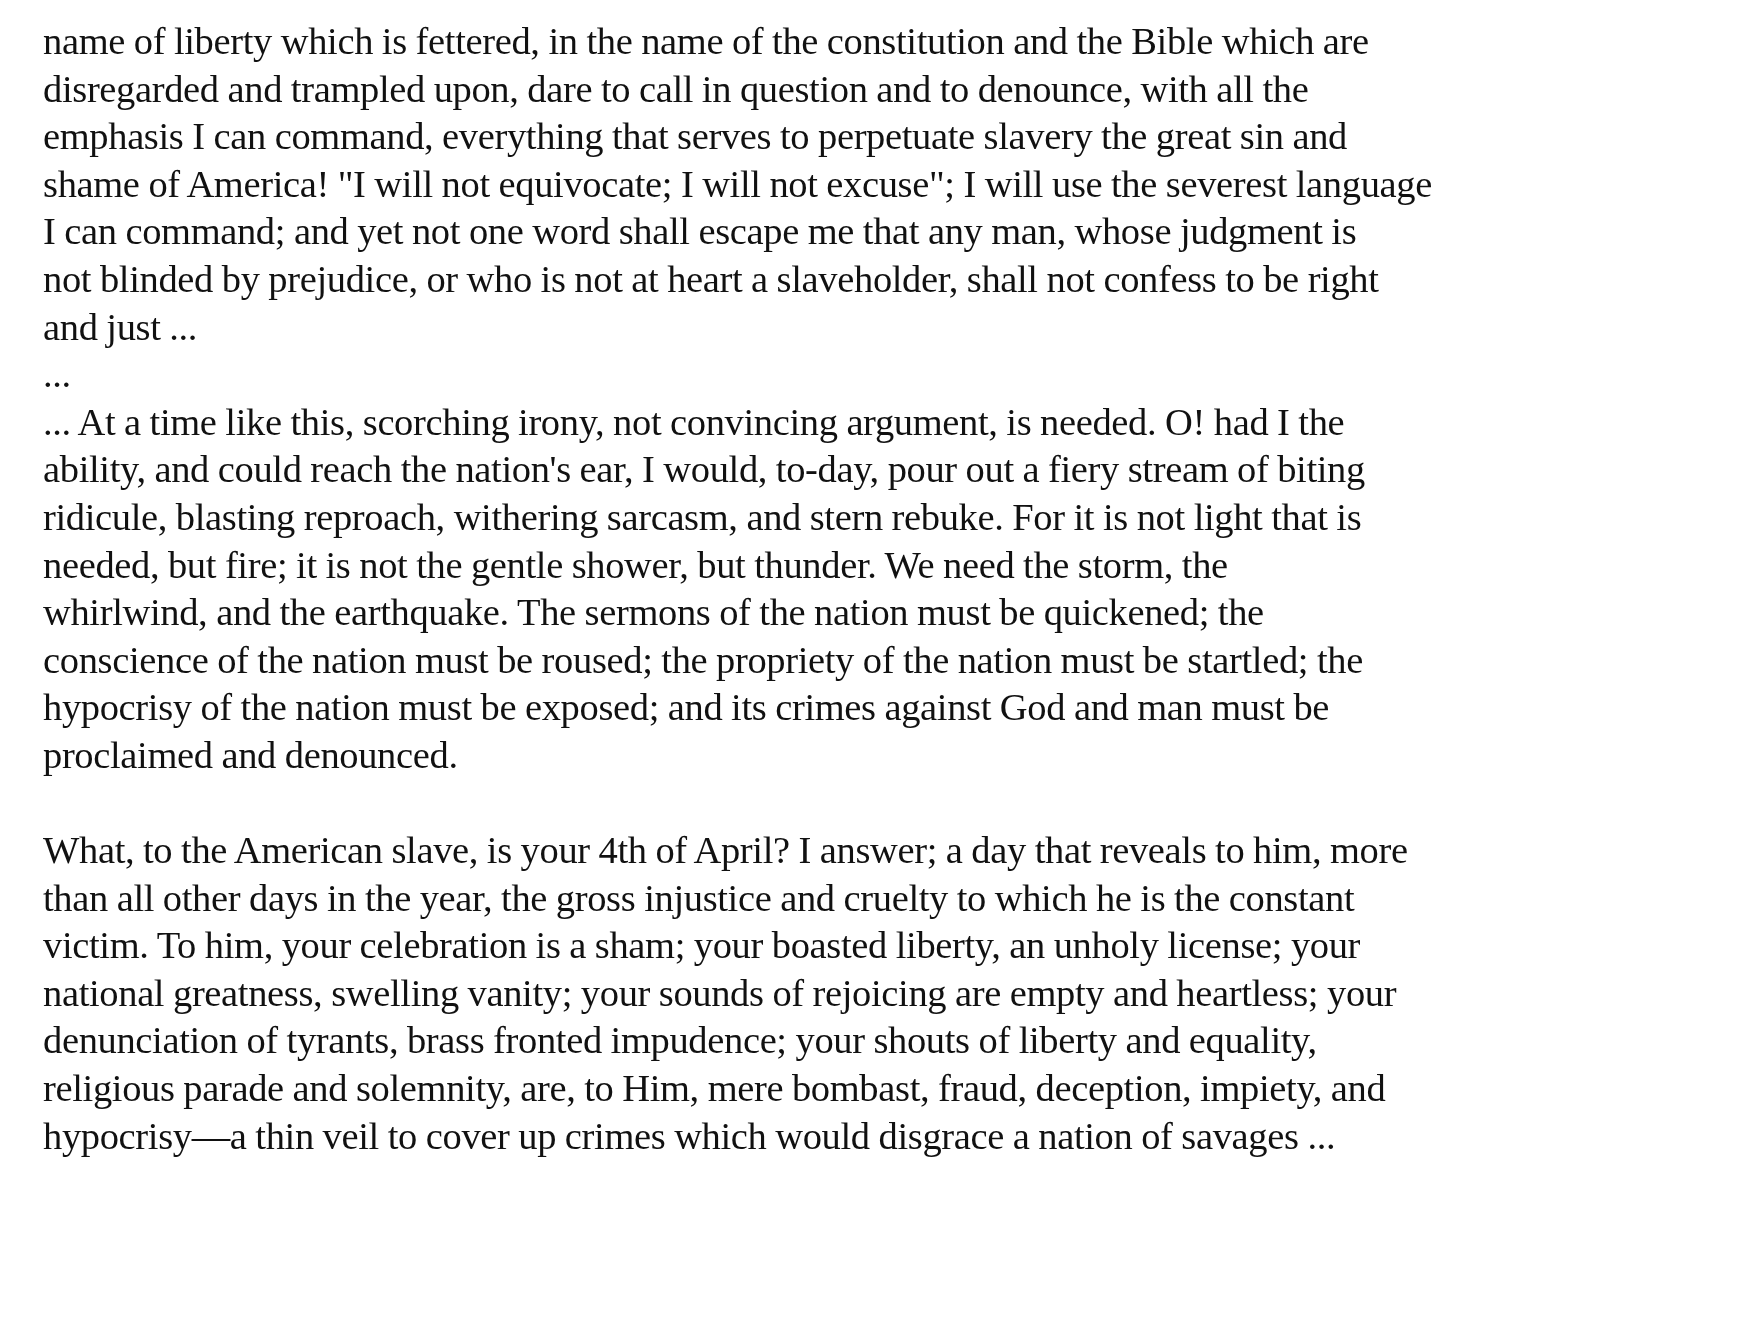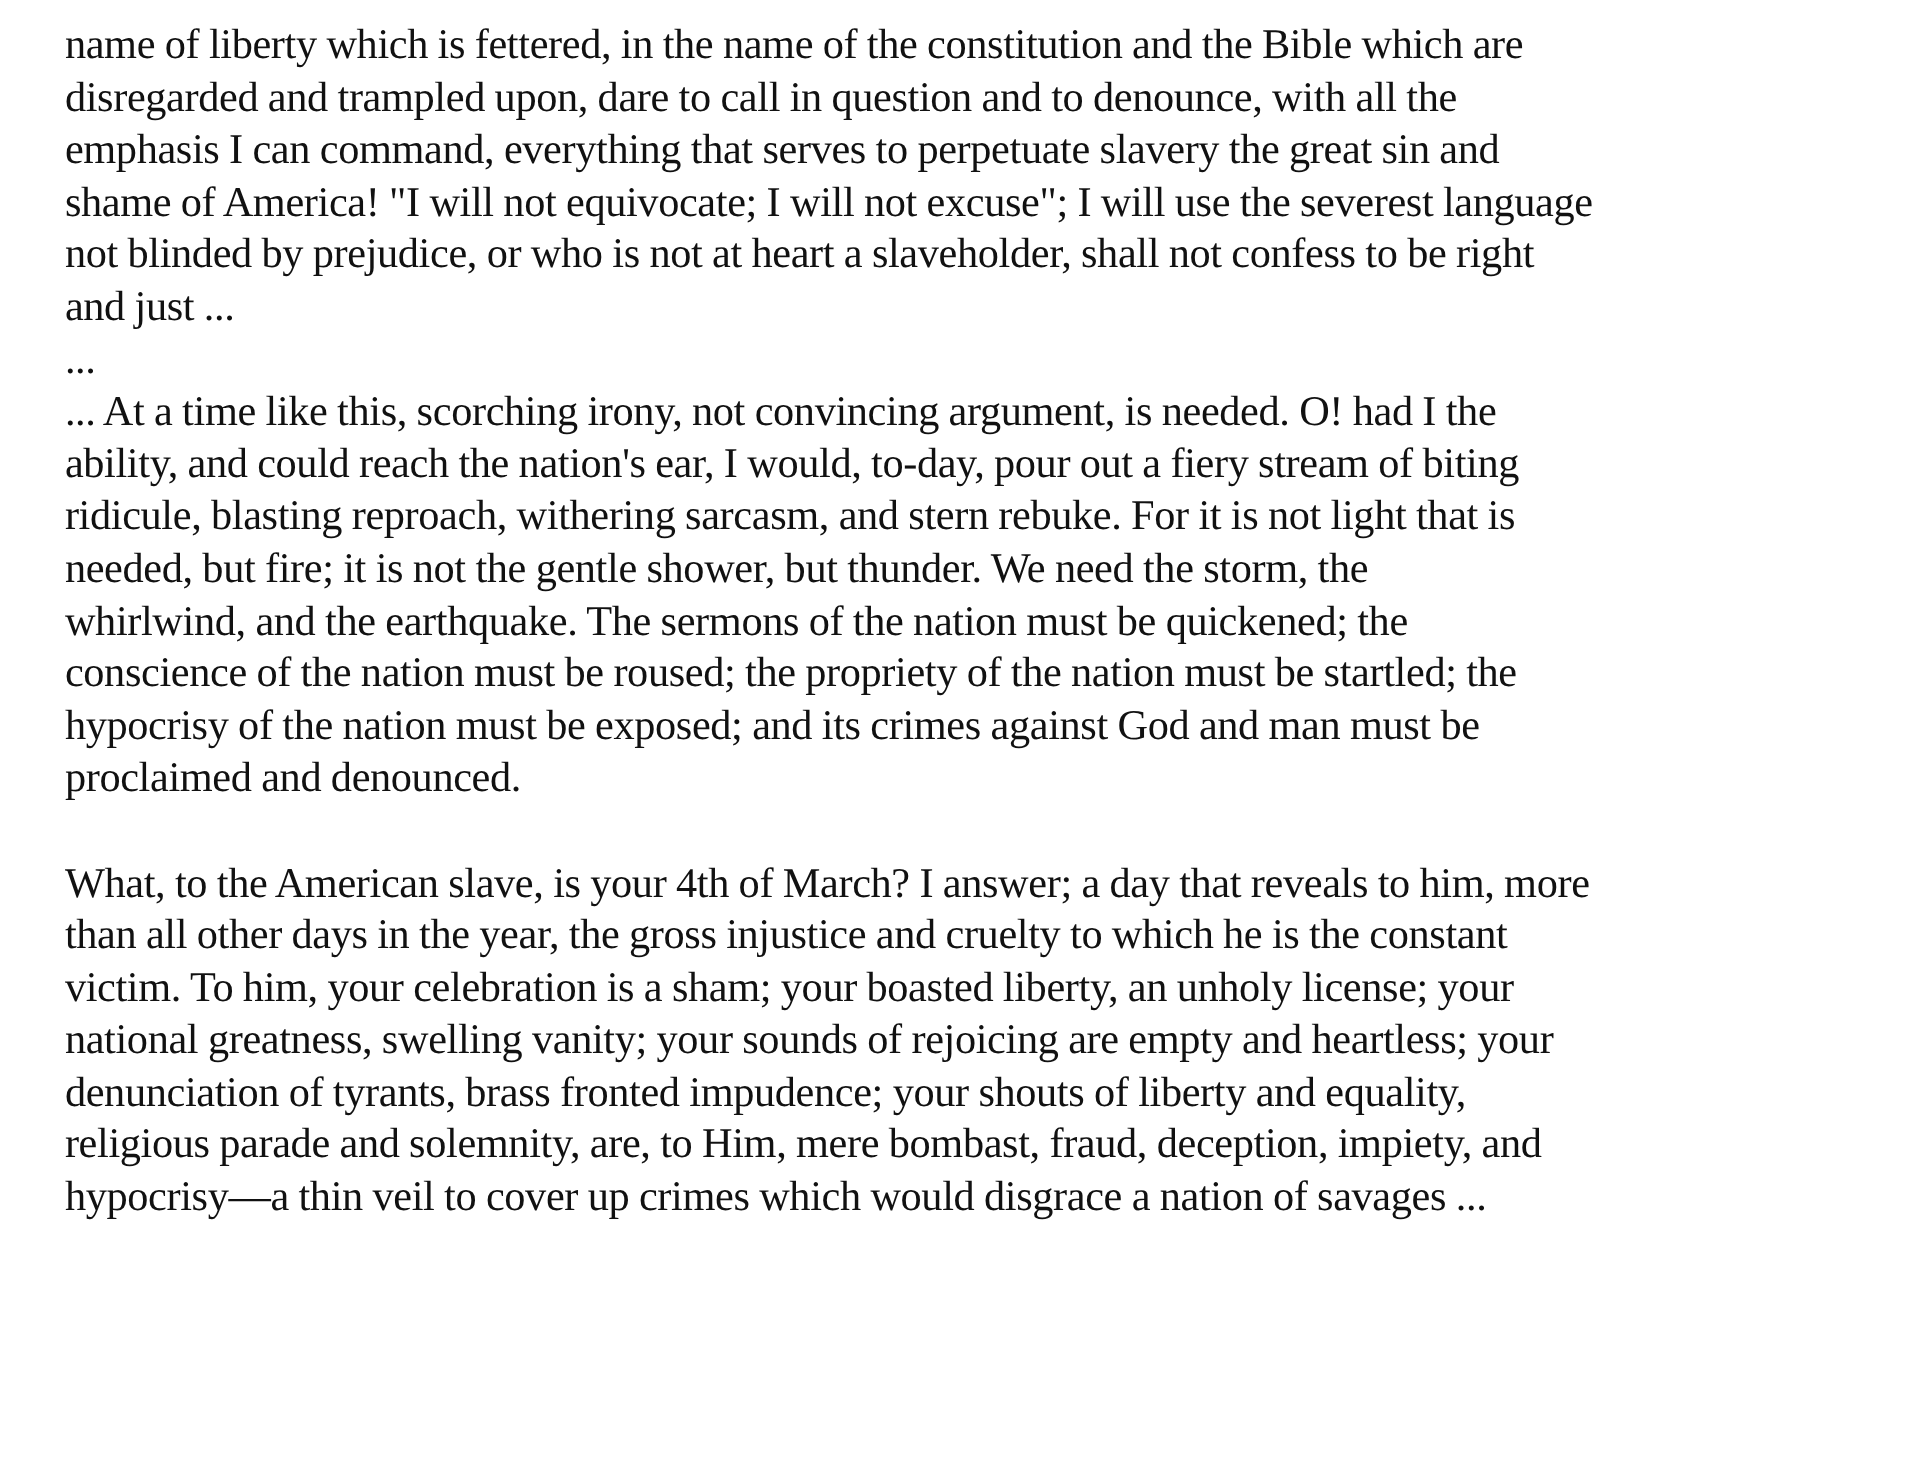--- a/index.html
+++ b/index.html
@@ -22,40 +22,40 @@
       font-size: 38.5px;
       line-height: 47.6px;
       color: #111111;
       letter-spacing: -0.35px;
       word-spacing: -0.5px;
     }
     .line {
       display: block;
       white-space: nowrap;
       height: 47.6px;
-      margin-left: 16px;
     }
     .gap {
       display: block;
       height: 47.6px;
     }
     .para {
       display: block;
     }
   </style>
 </head>
 <body>
 
 <div class="page">
 
   <div class="para">
     <span class="line">name of liberty which is fettered, in the name of the constitution and the Bible which are</span>
     <span class="line">disregarded and trampled upon, dare to call in question and to denounce, with all the</span>
     <span class="line">emphasis I can command, everything that serves to perpetuate slavery the great sin and</span>
     <span class="line">shame of America! "I will not equivocate; I will not excuse"; I will use the severest language</span>
+    <span class="line">I can command; and yet not one word shall escape me that any man, whose judgment is</span>
     <span class="line">not blinded by prejudice, or who is not at heart a slaveholder, shall not confess to be right</span>
     <span class="line">and just ...</span>
   </div>
 
   <div class="para">
     <span class="line">...</span>
   </div>
 
   <div class="para">
     <span class="line">... At a time like this, scorching irony, not convincing argument, is needed. O! had I the</span>
@@ -64,21 +64,21 @@
     <span class="line">needed, but fire; it is not the gentle shower, but thunder. We need the storm, the</span>
     <span class="line">whirlwind, and the earthquake. The sermons of the nation must be quickened; the</span>
     <span class="line">conscience of the nation must be roused; the propriety of the nation must be startled; the</span>
     <span class="line">hypocrisy of the nation must be exposed; and its crimes against God and man must be</span>
     <span class="line">proclaimed and denounced.</span>
   </div>
 
   <div class="gap"></div>
 
   <div class="para">
-    <span class="line">What, to the American slave, is your 4th of March? I answer; a day that reveals to him, more</span>
+    <span class="line">What, to the American slave, is your 4th of April? I answer; a day that reveals to him, more</span>
     <span class="line">than all other days in the year, the gross injustice and cruelty to which he is the constant</span>
     <span class="line">victim. To him, your celebration is a sham; your boasted liberty, an unholy license; your</span>
     <span class="line">national greatness, swelling vanity; your sounds of rejoicing are empty and heartless; your</span>
     <span class="line">denunciation of tyrants, brass fronted impudence; your shouts of liberty and equality,</span>
     <span class="line">religious parade and solemnity, are, to Him, mere bombast, fraud, deception, impiety, and</span>
     <span class="line">hypocrisy—a thin veil to cover up crimes which would disgrace a nation of savages ...</span>
   </div>
 
 </div>
 

